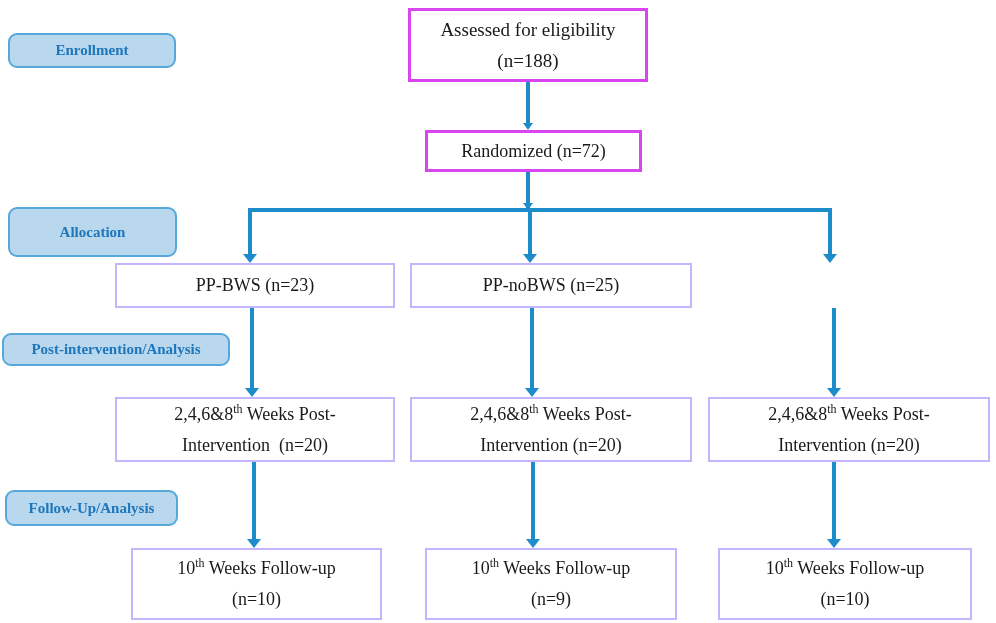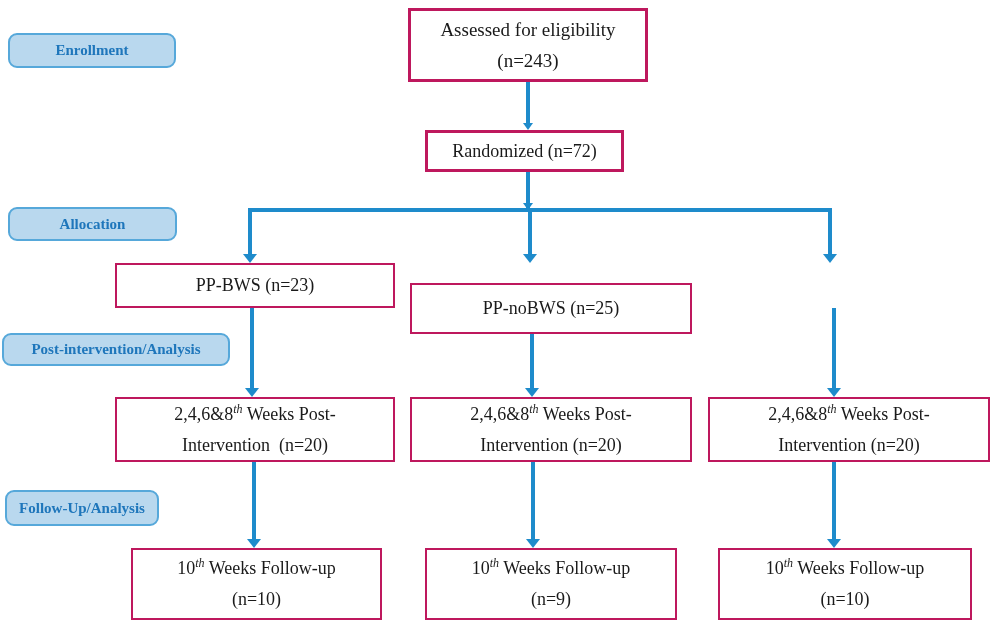--- a/index.html
+++ b/index.html
@@ -23,23 +23,23 @@
     display: flex;
     flex-direction: column;
     align-items: center;
     justify-content: center;
     text-align: center;
     font-size: 18px;
     line-height: 1.72;
     white-space: pre-wrap;
     box-sizing: border-box;
   }
-  .fbox.black { border: 3px solid #be185d; }
-  .fbox.blue  { border: 2px solid #be185d; }
-  .fbox sup { font-size: 12px; line-height: 0; font-style: italic; }
+  .fbox.black { border: 3px solid #d946ef; }
+  .fbox.blue  { border: 2px solid #c4b5fd; }
+  .fbox sup { font-size: 12px; line-height: 0; }
   
   .pill {
     position: absolute;
     background: #b9d8ee;
     border: 2px solid #56a8da;
     border-radius: 9px;
     display: flex;
     align-items: center;
     justify-content: center;
     font-weight: bold;
@@ -67,25 +67,25 @@
     border-top-width: 7px;
   }
 </style>
 </head>
 <body>
 
 <div id="stage">
 
   <div class="pill" style="left:8px; top:33px; width:168px; height:35px;">Enrollment</div>
 
-  <div class="pill" style="left:8px; top:207px; width:169px; height:34px;">Allocation</div>
+  <div class="pill" style="left:8px; top:207px; width:169px; height:50px;">Allocation</div>
 
   <div class="pill" style="left:2px; top:333px; width:228px; height:33px;">Post-intervention/Analysis</div>
 
-  <div class="pill" style="left:5px; top:490px; width:154px; height:36px;">Follow-Up/Analysis</div>
+  <div class="pill" style="left:5px; top:490px; width:173px; height:36px;">Follow-Up/Analysis</div>
 
   <div class="line" style="left:526px; top:82px; width:4px; height:42px;"></div>
   <div class="arrow-down small" style="left:523px; top:123px;"></div>
 
   <div class="line" style="left:526px; top:172px; width:4px; height:40px;"></div>
   <div class="arrow-down small" style="left:523px; top:203px;"></div>
 
   <div class="line" style="left:248px; top:208px; width:584px; height:4px;"></div>
 
   <div class="line" style="left:248px; top:210px; width:4px; height:45px;"></div>
@@ -110,32 +110,32 @@
   <div class="arrow-down" style="left:247px; top:539px;"></div>
 
   <div class="line" style="left:531px; top:462px; width:4px; height:78px;"></div>
   <div class="arrow-down" style="left:526px; top:539px;"></div>
 
   <div class="line" style="left:832px; top:462px; width:4px; height:78px;"></div>
   <div class="arrow-down" style="left:827px; top:539px;"></div>
 
   <div class="fbox black" style="left:408px; top:8px; width:240px; height:74px; font-size:19px; line-height:1.65;">
     <span>Assessed for eligibility</span>
-    <span>(n=243)</span>
+    <span>(n=188)</span>
   </div>
 
-  <div class="fbox black" style="left:425px; top:130px; width:199px; height:42px;">
+  <div class="fbox black" style="left:425px; top:130px; width:217px; height:42px;">
     <span>Randomized (n=72)</span>
   </div>
 
   <div class="fbox blue" style="left:115px; top:263px; width:280px; height:45px;">
     <span>PP-BWS (n=23)</span>
   </div>
 
-  <div class="fbox blue" style="left:410px; top:263px; width:282px; height:51px;margin-top:20px;">
+  <div class="fbox blue" style="left:410px; top:263px; width:282px; height:45px;">
     <span>PP-noBWS (n=25)</span>
   </div>
 
 
   <div class="fbox blue" style="left:115px; top:397px; width:280px; height:65px;">
     <span><span>2,4,6&amp;8</span><sup>th</sup><span> Weeks Post-</span></span>
     <span>Intervention  (n=20)</span>
   </div>
 
   <div class="fbox blue" style="left:410px; top:397px; width:282px; height:65px;">

